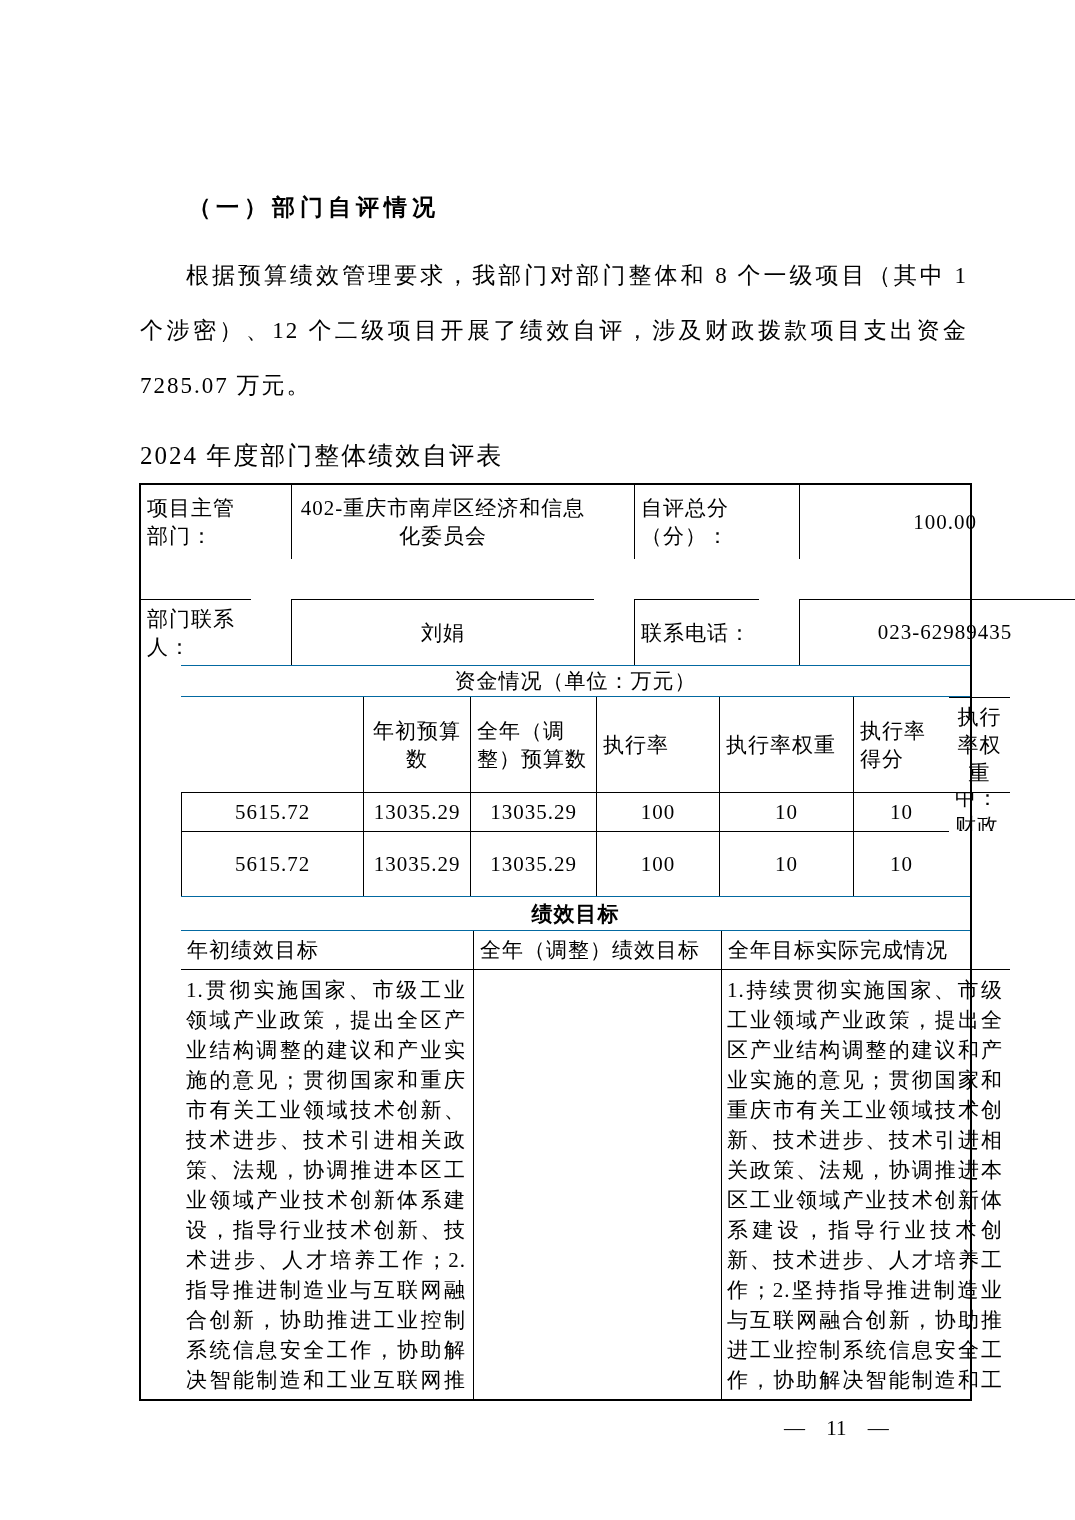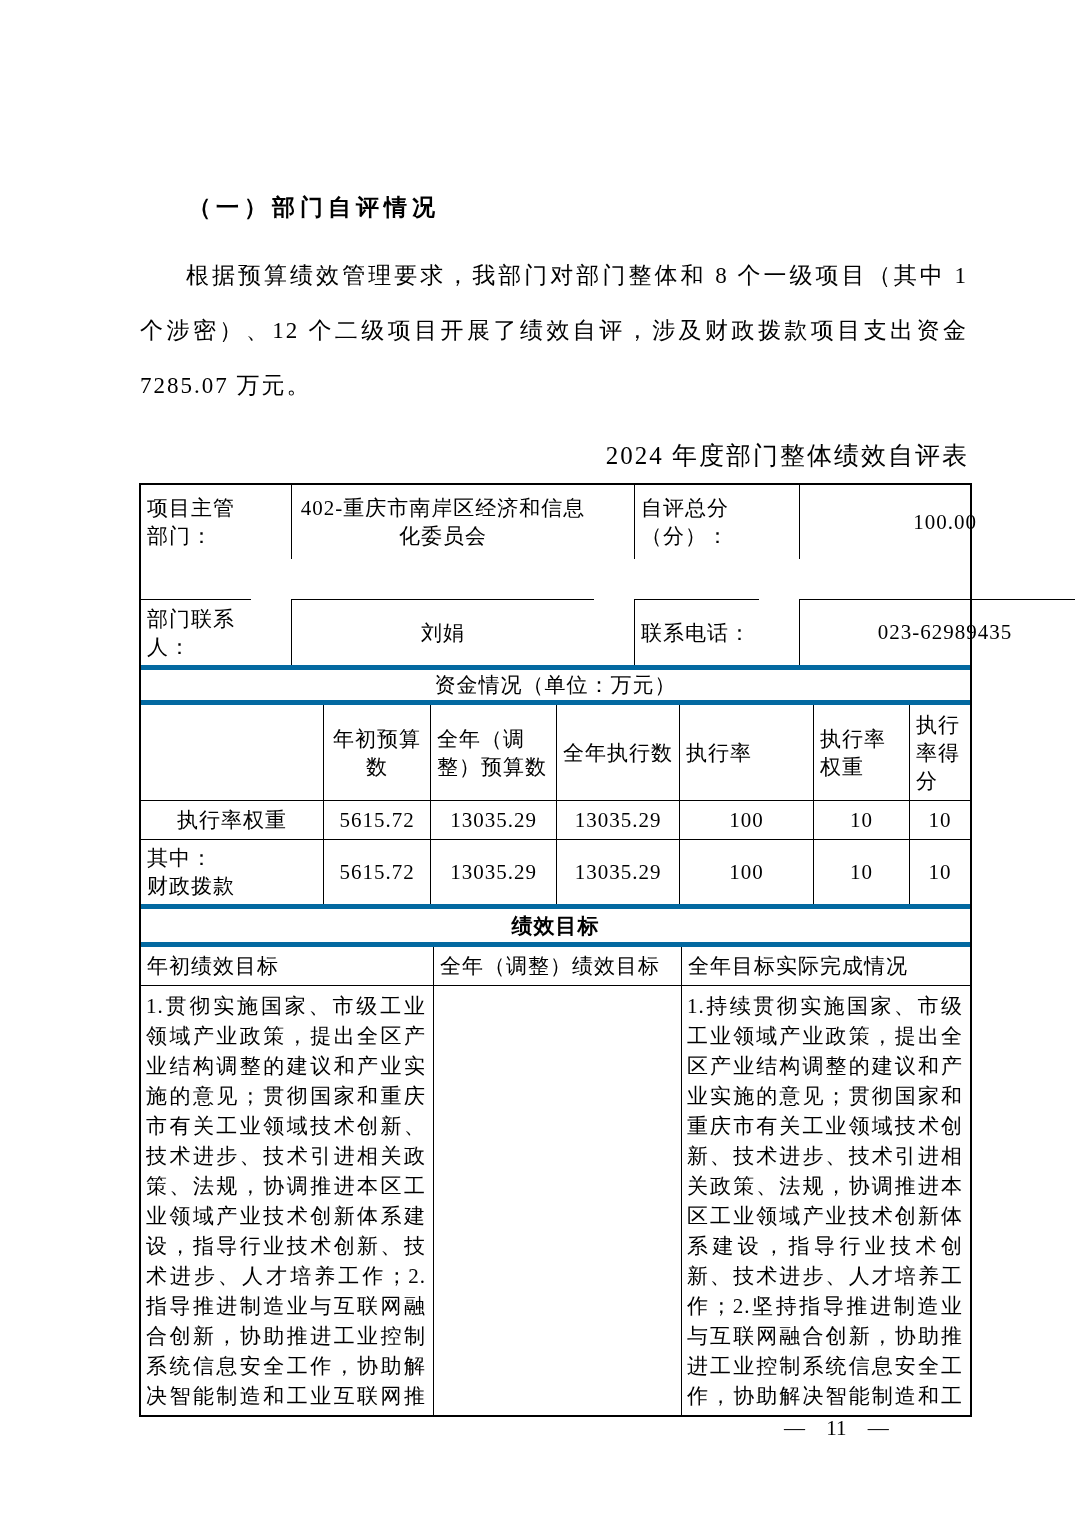--- a/index.html
+++ b/index.html
@@ -35,38 +35,38 @@
     letter-spacing: 2px;
     text-align: justify;
     text-indent: 2em;
     margin: 0;
   }
   .table-title {
     position: absolute;
     left: 140px;
     top: 438px;
     width: 829px;
-    text-align: right;
+    text-align: left;
     font-size: 25px;
     font-weight: 500;
     letter-spacing: 2px;
     line-height: 36px;
   }
   .eval-table {
     position: absolute;
     left: 139px;
     top: 483px;
     width: 829px;
     border: 2px solid #000;
     box-sizing: content-box;
     font-size: 21px;
     letter-spacing: 1px;
   }
   .band { display: grid; }
-  .band + .band { border-top: 5px solid #0369a1; }
+  .band + .band { border-top: 1px solid #0369a1; margin-left: 40px; }
   .band-info  { grid-template-columns: 110px 303px 125px 291px; grid-template-rows: 74px 66px; gap: 40px; }
   .band-funds { grid-template-columns: 182px 107px 126px 123px 134px 96px 61px; grid-template-rows: 95px 39px 65px; }
   .band-goals { grid-template-columns: 292px 248px 289px; grid-template-rows: 38px 430px; }
   .band-sect  { grid-template-columns: 1fr; }
   .sect-row {
     height: 30px;
     display: flex;
     align-items: center;
     justify-content: center;
   }
@@ -122,21 +122,20 @@
   </div>
 
   <div class="band band-sect">
     <div class="sect-row">资金情况（单位：万元）</div>
   </div>
 
   <div class="band band-funds">
     <div class="cell left"></div>
     <div class="cell bl center">年初预算数</div>
     <div class="cell bl left">全年（调整）预算数</div>
-    <div class="cell bl left">全年执行数</div>
     <div class="cell bl left">执行率</div>
     <div class="cell bl left">执行率权重</div>
     <div class="cell bl left">执行率得分</div>
 
     <div class="cell bt center">执行率权重</div>
     <div class="cell bt bl center">5615.72</div>
     <div class="cell bt bl center">13035.29</div>
     <div class="cell bt bl center">13035.29</div>
     <div class="cell bt bl center">100</div>
     <div class="cell bt bl center">10</div>

